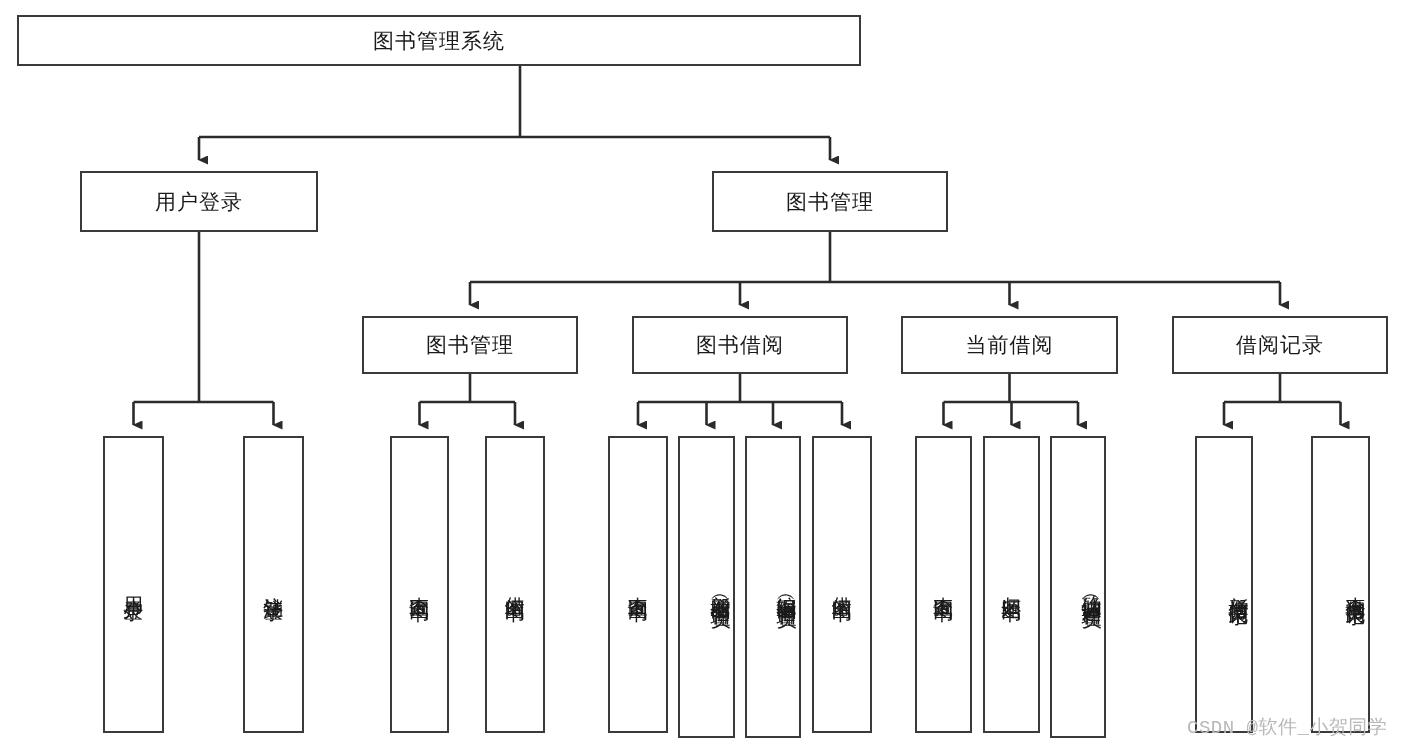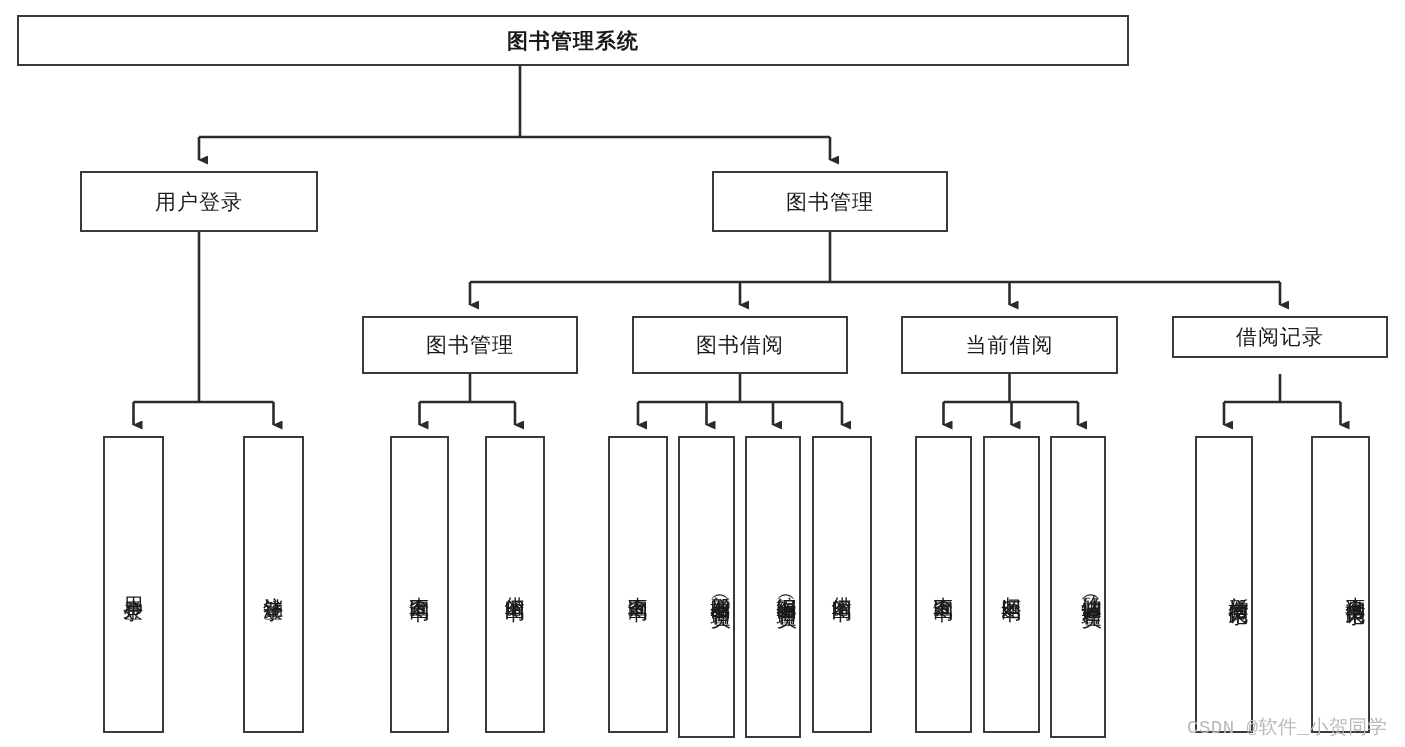--- a/index.html
+++ b/index.html
@@ -75,39 +75,39 @@
         <path d="M 943.5 402 L 943.5 425" marker-end="url(#arrowhead)"></path>
         <path d="M 1011.5 402 L 1011.5 425" marker-end="url(#arrowhead)"></path>
         <path d="M 1078 402 L 1078 425" marker-end="url(#arrowhead)"></path>
         <path d="M 1280 374 L 1280 402"></path>
         <path d="M 1224 402 L 1340.5 402"></path>
         <path d="M 1224 402 L 1224 425" marker-end="url(#arrowhead)"></path>
         <path d="M 1340.5 402 L 1340.5 425" marker-end="url(#arrowhead)"></path>
       </g>
   </svg>
   <div id="node-layer">
-      <div class="node-box" style="left: 17px; top: 15px; width: 1112px; height: 51px; border-color: rgb(58, 58, 58); background: rgb(255, 255, 255); font-weight: bold;">
+      <div class="node-box" style="left: 17px; top: 15px; width: 844px; height: 51px; border-color: rgb(58, 58, 58); background: rgb(255, 255, 255);">
         <div class="node-label-h" style="color: rgb(26, 26, 26);">图书管理系统</div>
       </div>
       <div class="node-box" style="left: 80px; top: 171px; width: 238px; height: 61px; border-color: rgb(58, 58, 58); background: rgb(255, 255, 255);">
         <div class="node-label-h" style="color: rgb(26, 26, 26);">用户登录</div>
       </div>
       <div class="node-box" style="left: 712px; top: 171px; width: 236px; height: 61px; border-color: rgb(58, 58, 58); background: rgb(255, 255, 255);">
         <div class="node-label-h" style="color: rgb(26, 26, 26);">图书管理</div>
       </div>
       <div class="node-box" style="left: 362px; top: 316px; width: 216px; height: 58px; border-color: rgb(58, 58, 58); background: rgb(255, 255, 255);">
         <div class="node-label-h" style="color: rgb(26, 26, 26);">图书管理</div>
       </div>
       <div class="node-box" style="left: 632px; top: 316px; width: 216px; height: 58px; border-color: rgb(58, 58, 58); background: rgb(255, 255, 255);">
         <div class="node-label-h" style="color: rgb(26, 26, 26);">图书借阅</div>
       </div>
       <div class="node-box" style="left: 901px; top: 316px; width: 217px; height: 58px; border-color: rgb(58, 58, 58); background: rgb(255, 255, 255);">
         <div class="node-label-h" style="color: rgb(26, 26, 26);">当前借阅</div>
       </div>
-      <div class="node-box" style="left: 1172px; top: 316px; width: 216px; height: 42px; border-color: rgb(58, 58, 58); background: rgb(255, 255, 255);">
+      <div class="node-box" style="left: 1172px; top: 316px; width: 216px; height: 58px; border-color: rgb(58, 58, 58); background: rgb(255, 255, 255);">
         <div class="node-label-h" style="color: rgb(26, 26, 26);">借阅记录</div>
       </div>
       <div class="node-box" style="left: 103px; top: 436px; width: 61px; height: 297px; border-color: rgb(58, 58, 58); background: rgb(255, 255, 255);">
         <div class="node-label-v mid" style="color: rgb(26, 26, 26);">用户登录</div>
       </div>
       <div class="node-box" style="left: 243px; top: 436px; width: 61px; height: 297px; border-color: rgb(58, 58, 58); background: rgb(255, 255, 255);">
         <div class="node-label-v mid" style="color: rgb(26, 26, 26);">注销登录</div>
       </div>
       <div class="node-box" style="left: 390px; top: 436px; width: 59px; height: 297px; border-color: rgb(58, 58, 58); background: rgb(255, 255, 255);">
         <div class="node-label-v mid" style="color: rgb(26, 26, 26);">查询图书</div>

